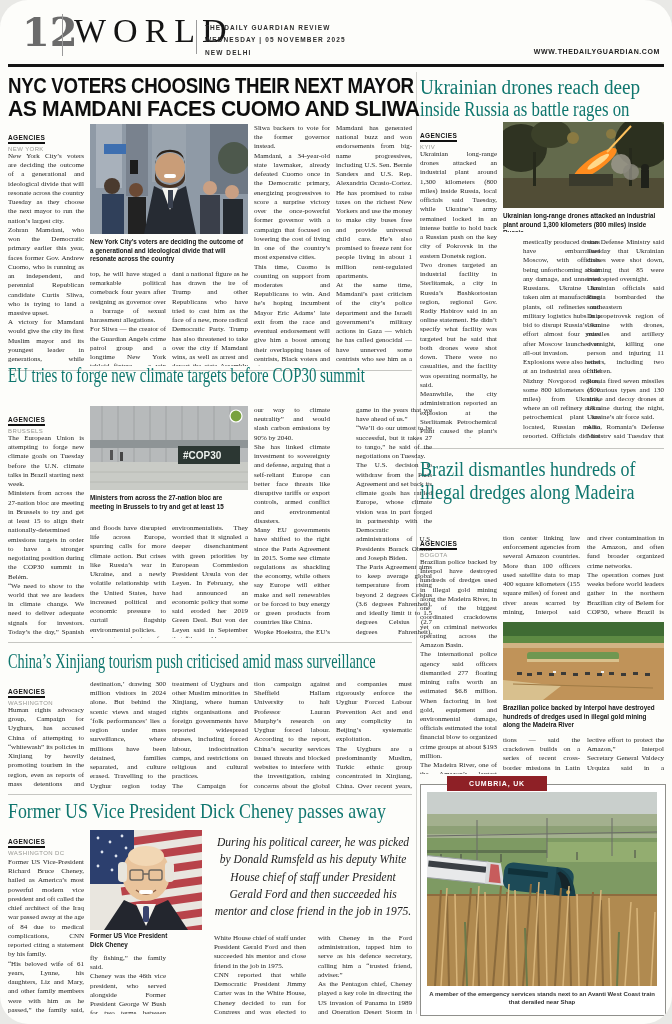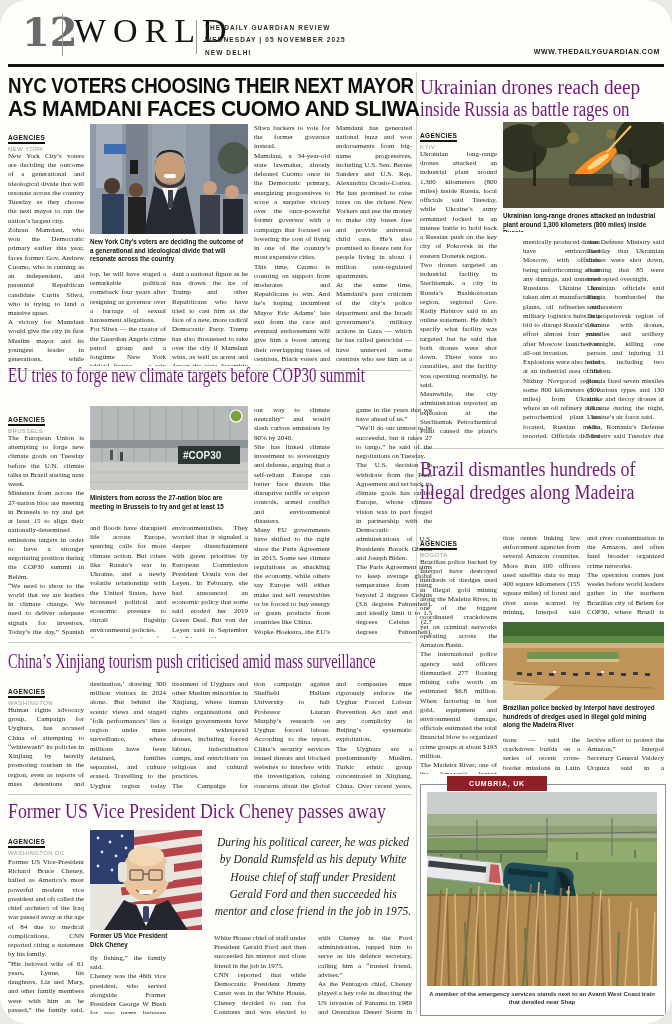--- a/index.html
+++ b/index.html
@@ -11,21 +11,21 @@
   .section-title{position:absolute;left:74px;top:14px;font:400 34px/1 "Liberation Serif",serif;letter-spacing:7px;color:#141414;}
   .masthead{position:absolute;left:205px;top:22px;font:bold 6.5px/1.9 "Liberation Sans",sans-serif;letter-spacing:1.1px;color:#2e2e2e;white-space:pre-line;}
   .site{position:absolute;right:12px;top:48px;font:bold 7px "Liberation Sans",sans-serif;letter-spacing:.6px;color:#222;}
   .thick-rule{position:absolute;left:8px;right:8px;top:64px;height:3px;background:#141414;}
   
   .hr{position:absolute;height:1px;background:#c6c6c2;}
   .vr{position:absolute;width:1px;background:#d3d3cf;}
   
   .fit{display:block;white-space:nowrap;transform-origin:left top;}
   .hl-sans{position:absolute;font:bold 22px/23px "Liberation Sans",sans-serif;letter-spacing:-.4px;color:#0e0e0e;}
-  .hl-serif{position:absolute;font:400 21px/23px "Liberation Serif",serif;color:#701a75;}
+  .hl-serif{position:absolute;font:400 21px/23px "Liberation Serif",serif;color:#0f766e;}
   
   .byl{position:absolute;font-family:"Liberation Sans",sans-serif;}
   .byl .ag{display:inline-block;font-size:6.5px;font-weight:bold;letter-spacing:.4px;color:#111;
            border-bottom:2px solid #111;padding-bottom:1px;}
   .byl .ct{font-size:6px;color:#979792;letter-spacing:.4px;margin-top:2px;}
   
   .col{position:absolute;font:7px/1.32 "Liberation Serif",serif;text-align:justify;
        white-space:pre-line;overflow:hidden;color:#1d1d1d;}
   
   .cap{position:absolute;font:bold 6.3px/1.35 "Liberation Sans",sans-serif;color:#151515;overflow:hidden;white-space:pre-line;}

